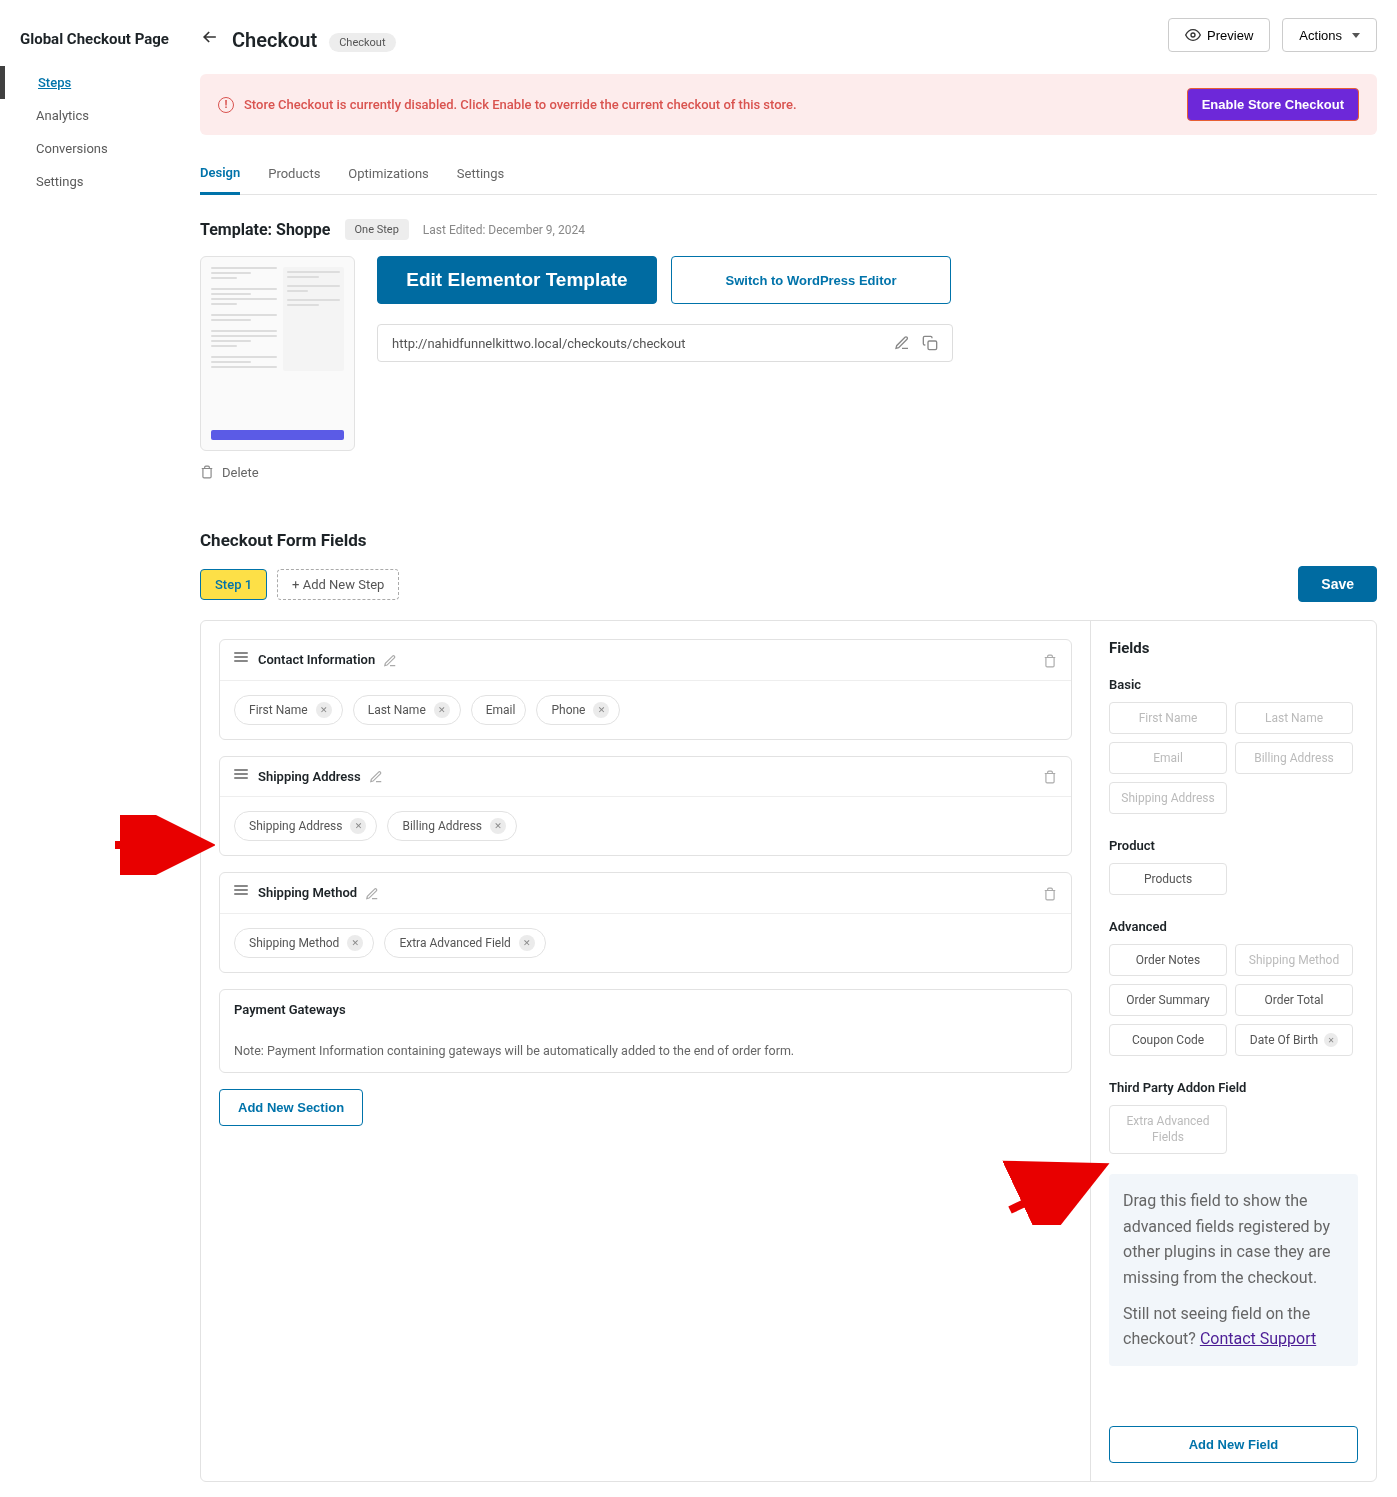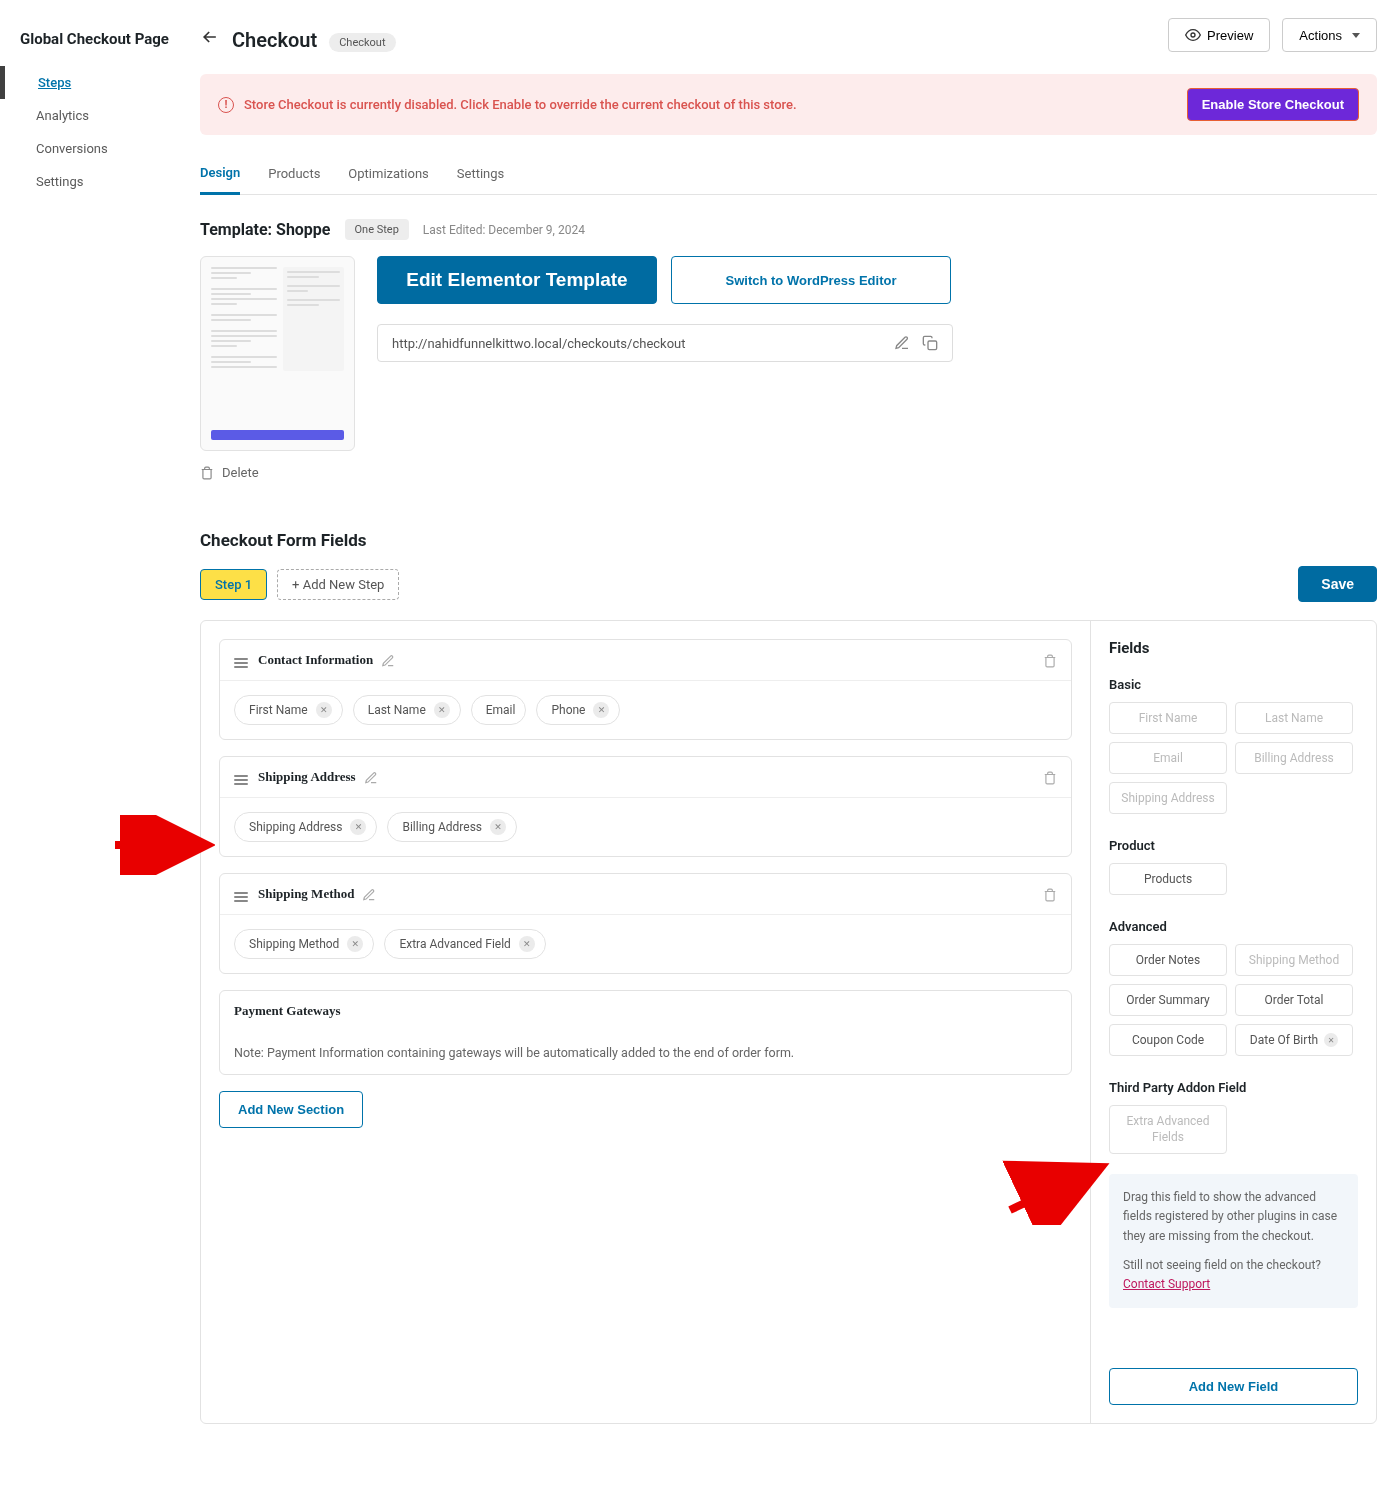--- a/index.html
+++ b/index.html
@@ -32,59 +32,59 @@
 .template-body { display: flex; gap: 22px; margin-bottom: 50px; }
 .thumb-col { width: 155px; }
 .thumb { width: 155px; height: 195px; border: 1px solid #e2e2e2; border-radius: 6px; background: #fafafa; position: relative; overflow: hidden; }
 .thumb-inner { padding: 10px; font-size: 4px; color: #999; display: flex; gap: 6px; }
 .thumb-left { flex: 1; }
 .thumb-right { flex: 0.8; background: #f4f4f4; border-radius: 2px; padding: 4px; }
 .tl { height: 2px; background: #ddd; margin-bottom: 3px; border-radius: 1px; }
 .tl2 { width: 60%; }
 .tl3 { width: 40%; }
 .thumb-btn { position: absolute; bottom: 10px; left: 10px; right: 10px; height: 10px; background: #5b5be6; border-radius: 2px; }
-.delete-link { display: flex; align-items: flex-end; gap: 8px; margin-top: 14px; color: #666; font-size: 13px; cursor: pointer; }
+.delete-link { display: flex; align-items: flex-start; gap: 8px; margin-top: 14px; color: #666; font-size: 13px; cursor: pointer; }
 .trash-icon { width: 14px; height: 14px; }
 .template-controls { flex: 1; }
 .btn-row { display: flex; gap: 14px; margin-bottom: 20px; }
 .btn-primary { background: #006ba1; border: 1px solid #006ba1; color: #fff; font-weight: 600; border-radius: 4px; padding: 12px 24px; font-size: 19px; cursor: pointer; flex: 1; max-width: 280px; }
 .btn-outline { background: #fff; border: 1px solid #0073aa; color: #0073aa; font-weight: 600; border-radius: 4px; padding: 12px 24px; font-size: 13px; cursor: pointer; flex: 1; max-width: 280px; }
 .field-label { font-size: 12px; font-weight: 600; margin-bottom: 8px; }
 .url-row { display: flex; align-items: center; border: 1px solid #ddd; border-radius: 4px; padding: 10px 14px; max-width: 576px; }
 .url-text { flex: 1; font-size: 13px; color: #555; }
 .url-icon { width: 16px; height: 16px; margin-left: 12px; cursor: pointer; color: #888; }
 .section-title { font-size: 17px; font-weight: 700; margin-bottom: 16px; }
 .step-row { display: flex; align-items: center; gap: 10px; margin-bottom: 18px; }
 .step-pill { border: 1px solid #0073aa; color: #0073aa; border-radius: 4px; padding: 7px 14px; font-size: 13px; cursor: pointer; background: #fde047; font-weight: 500; }
 .add-step { border: 1px dashed #aaa; color: #555; border-radius: 4px; padding: 7px 14px; font-size: 13px; cursor: pointer; background: #fff; }
 .save-btn { margin-left: auto; background: #006ba1; border: 1px solid #006ba1; color: #fff; font-weight: 600; border-radius: 4px; padding: 9px 22px; font-size: 14px; cursor: pointer; }
 .form-area { display: flex; gap: 0; border: 1px solid #e2e2e2; border-radius: 6px; min-height: 800px; }
 .form-left { flex: 1; padding: 18px; }
 .form-right { width: 286px; border-left: 1px solid #e2e2e2; padding: 18px; display: flex; flex-direction: column; }
 .field-section { border: 1px solid #e2e2e2; border-radius: 6px; margin-bottom: 16px; overflow: hidden; }
-.field-section-header { display: flex; align-items: flex-end; padding: 12px 14px; border-bottom: 1px solid #eee; font-family: Liberation Serif, serif; }
+.field-section-header { display: flex; align-items: flex-start; padding: 12px 14px; border-bottom: 1px solid #eee; }
 .field-section-header.no-border { border-bottom: none; }
 .drag-icon { width: 14px; height: 10px; display: inline-flex; flex-direction: column; justify-content: space-between; margin-right: 10px; }
 .drag-icon span { height: 2px; background: #888; border-radius: 1px; }
 .fs-title { font-size: 13px; font-weight: 600; }
 .edit-icon { margin-left: 8px; cursor: pointer; color: #aaa; }
 .trash-right { margin-left: auto; cursor: pointer; color: #aaa; }
 .field-section-body { padding: 14px; display: flex; flex-wrap: wrap; gap: 10px; }
 .chip { border: 1px solid #e2e2e2; border-radius: 16px; padding: 6px 10px 6px 14px; font-size: 12px; color: #555; display: inline-flex; align-items: center; gap: 8px; }
 .chip-x { width: 16px; height: 16px; border-radius: 50%; background: #ebebeb; display: inline-flex; align-items: center; justify-content: center; font-size: 9px; color: #888; cursor: pointer; }
 .payment-note { padding: 14px; font-size: 12.5px; color: #666; }
 .add-section-btn { border: 1px solid #0073aa; color: #0073aa; font-weight: 600; border-radius: 4px; padding: 10px 18px; font-size: 13px; cursor: pointer; background: #fff; }
 .fields-title { font-size: 15px; font-weight: 700; margin-bottom: 16px; }
 .fgroup-title { font-size: 13px; font-weight: 600; margin-bottom: 10px; margin-top: 4px; }
 .fgroup { display: flex; flex-wrap: wrap; gap: 8px; margin-bottom: 20px; }
 .ftag { border: 1px solid #e2e2e2; border-radius: 4px; padding: 8px 10px; font-size: 12px; color: #555; text-align: center; cursor: move; min-width: 118px; display: inline-flex; align-items: center; justify-content: center; gap: 6px; white-space: nowrap; }
 .ftag.disabled { color: #bbb; }
 .ftag-x { width: 14px; height: 14px; border-radius: 50%; background: #ebebeb; display: inline-flex; align-items: center; justify-content: center; font-size: 8px; color: #888; cursor: pointer; }
-.info-box { background: #f2f6fa; border-radius: 4px; padding: 14px; font-size: 12px; color: #666; line-height: 1.6; }
-.info-box a { color: #be185d; }
+.info-box { background: #f2f6fa; border-radius: 4px; padding: 14px; font-size: 16px; color: #666; line-height: 1.6; }
+.info-box a { color: #4c1d95; }
 .add-field-btn { margin-top: auto; border: 1px solid #0073aa; color: #0073aa; font-weight: 600; border-radius: 4px; padding: 10px; font-size: 13px; cursor: pointer; background: #fff; width: 100%; }
 .arrow-annot { position: absolute; pointer-events: none; }
 svg.icon { width: 14px; height: 14px; vertical-align: middle; }
 .eye-icon { width: 16px; height: 16px; }
 </style>
 </head>
 <body>
 
 <div class="layout" style="position:relative;">
 

